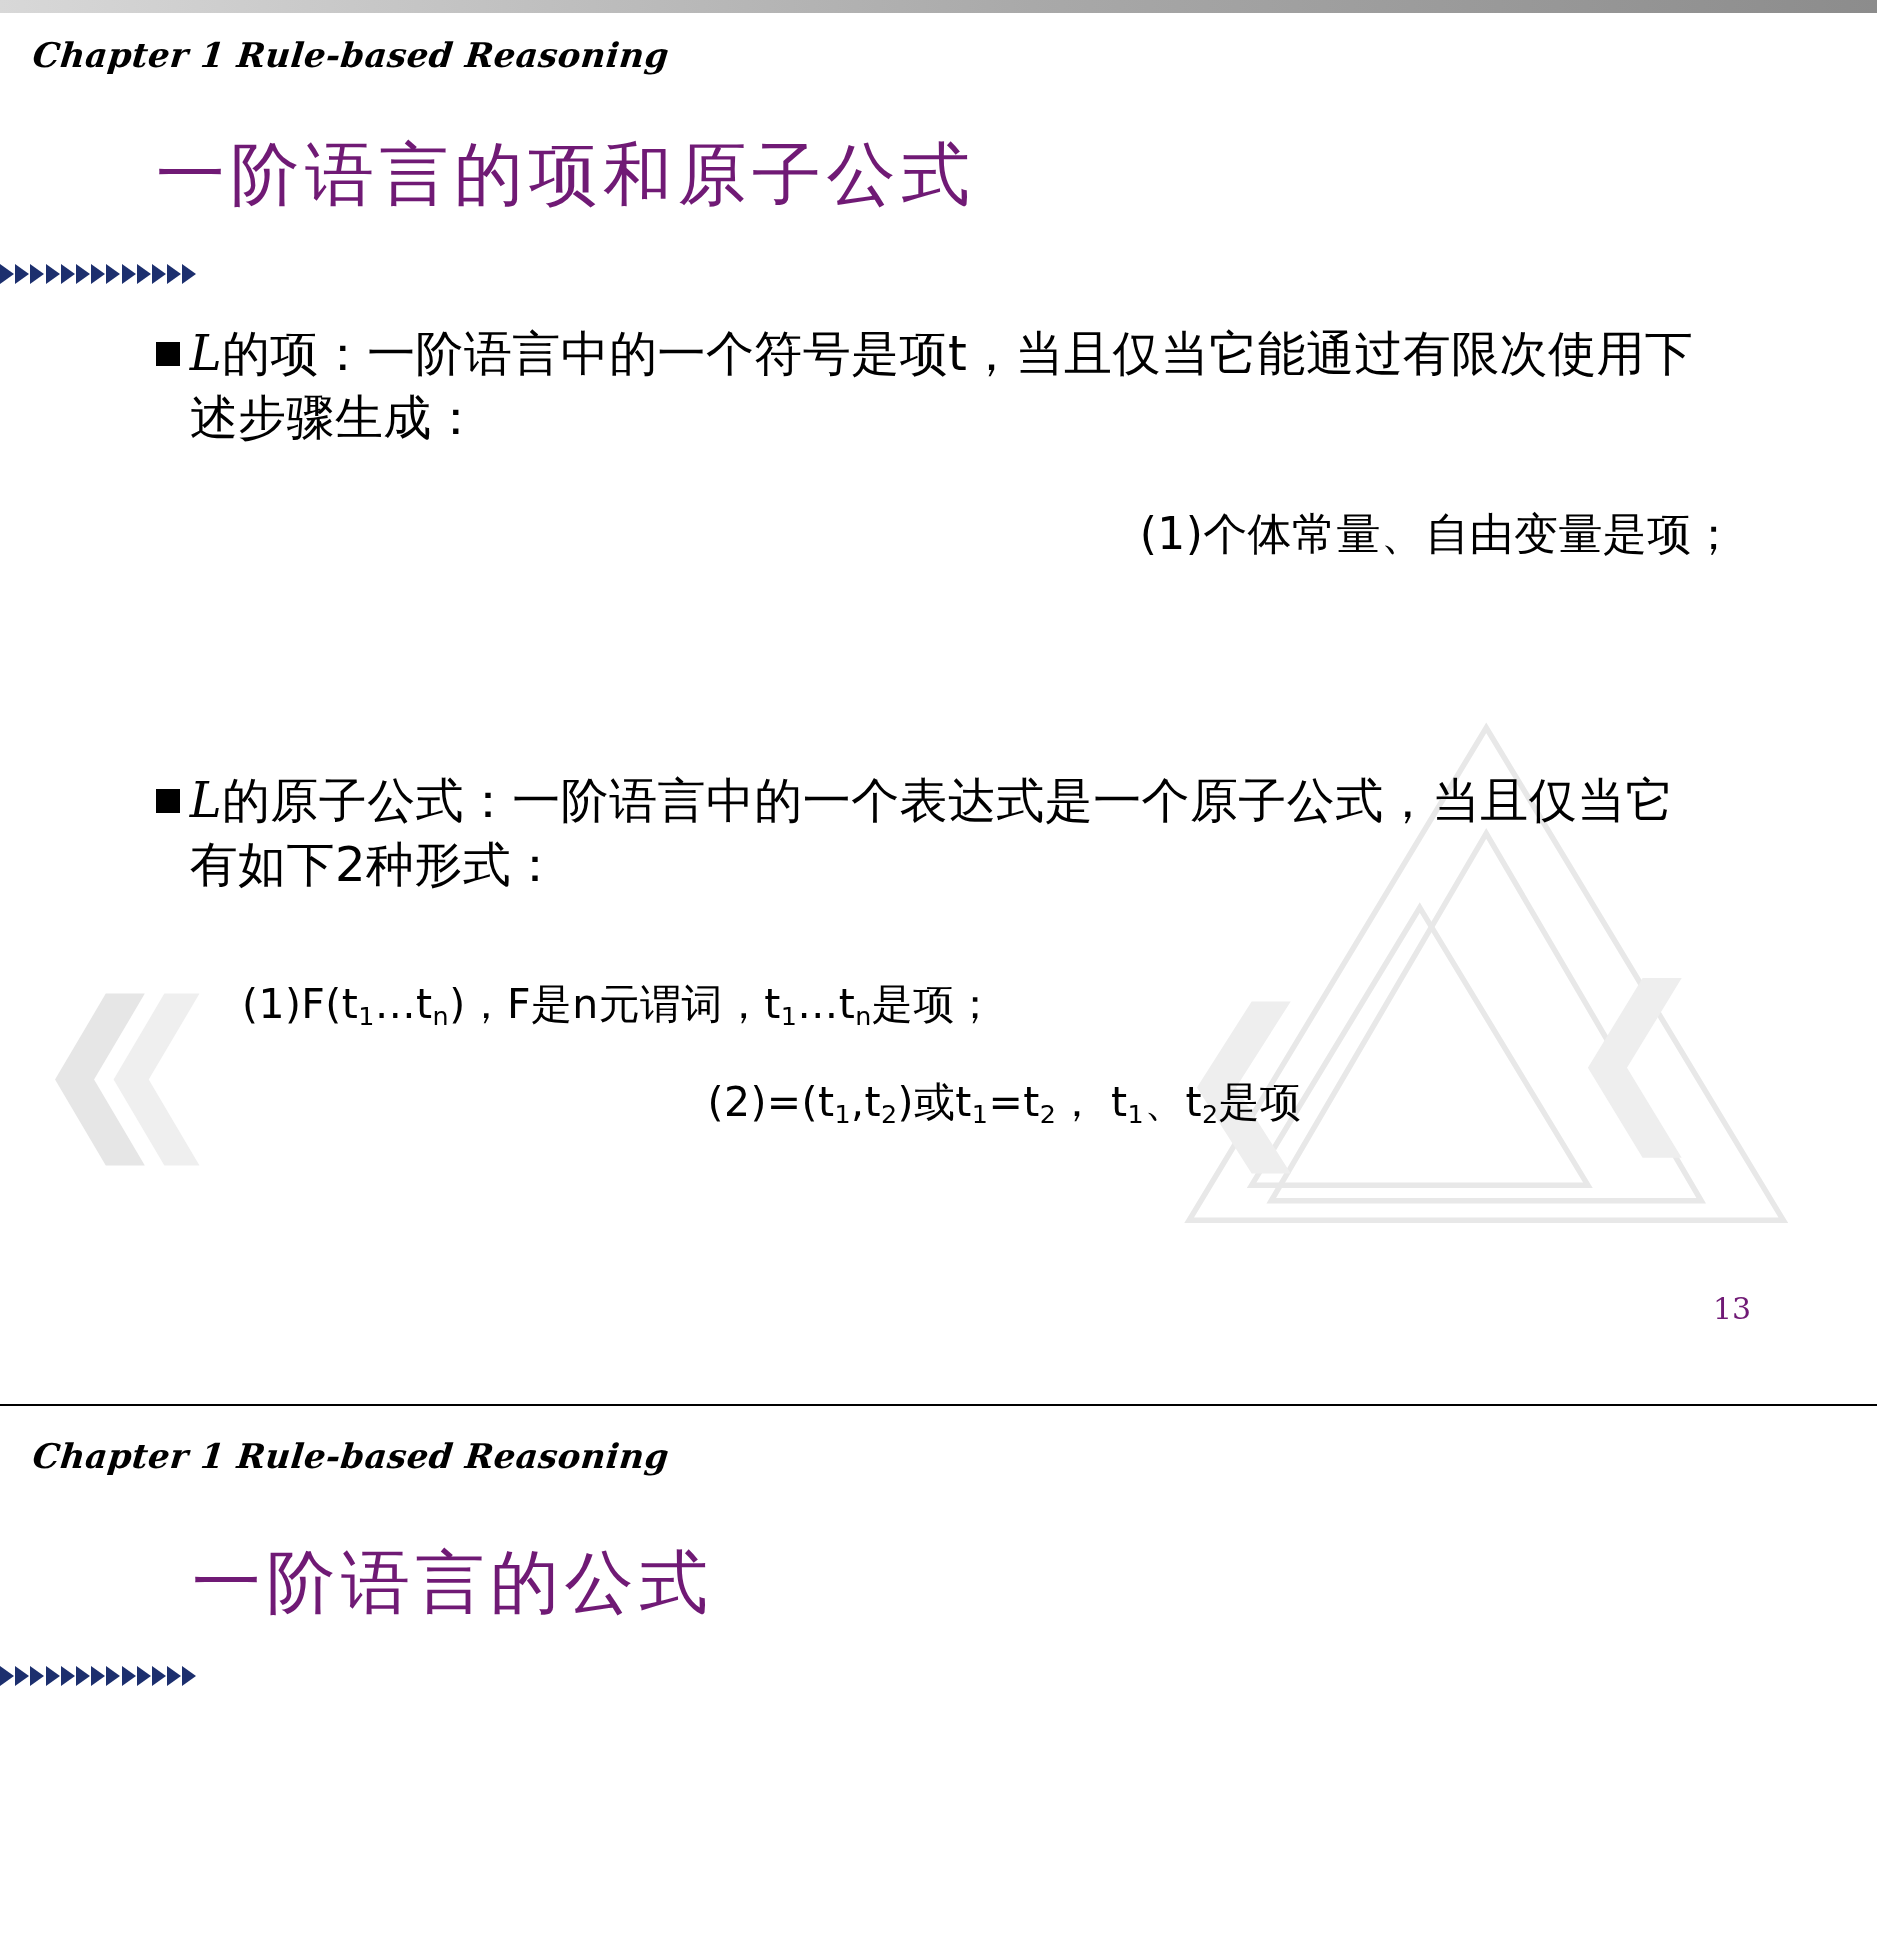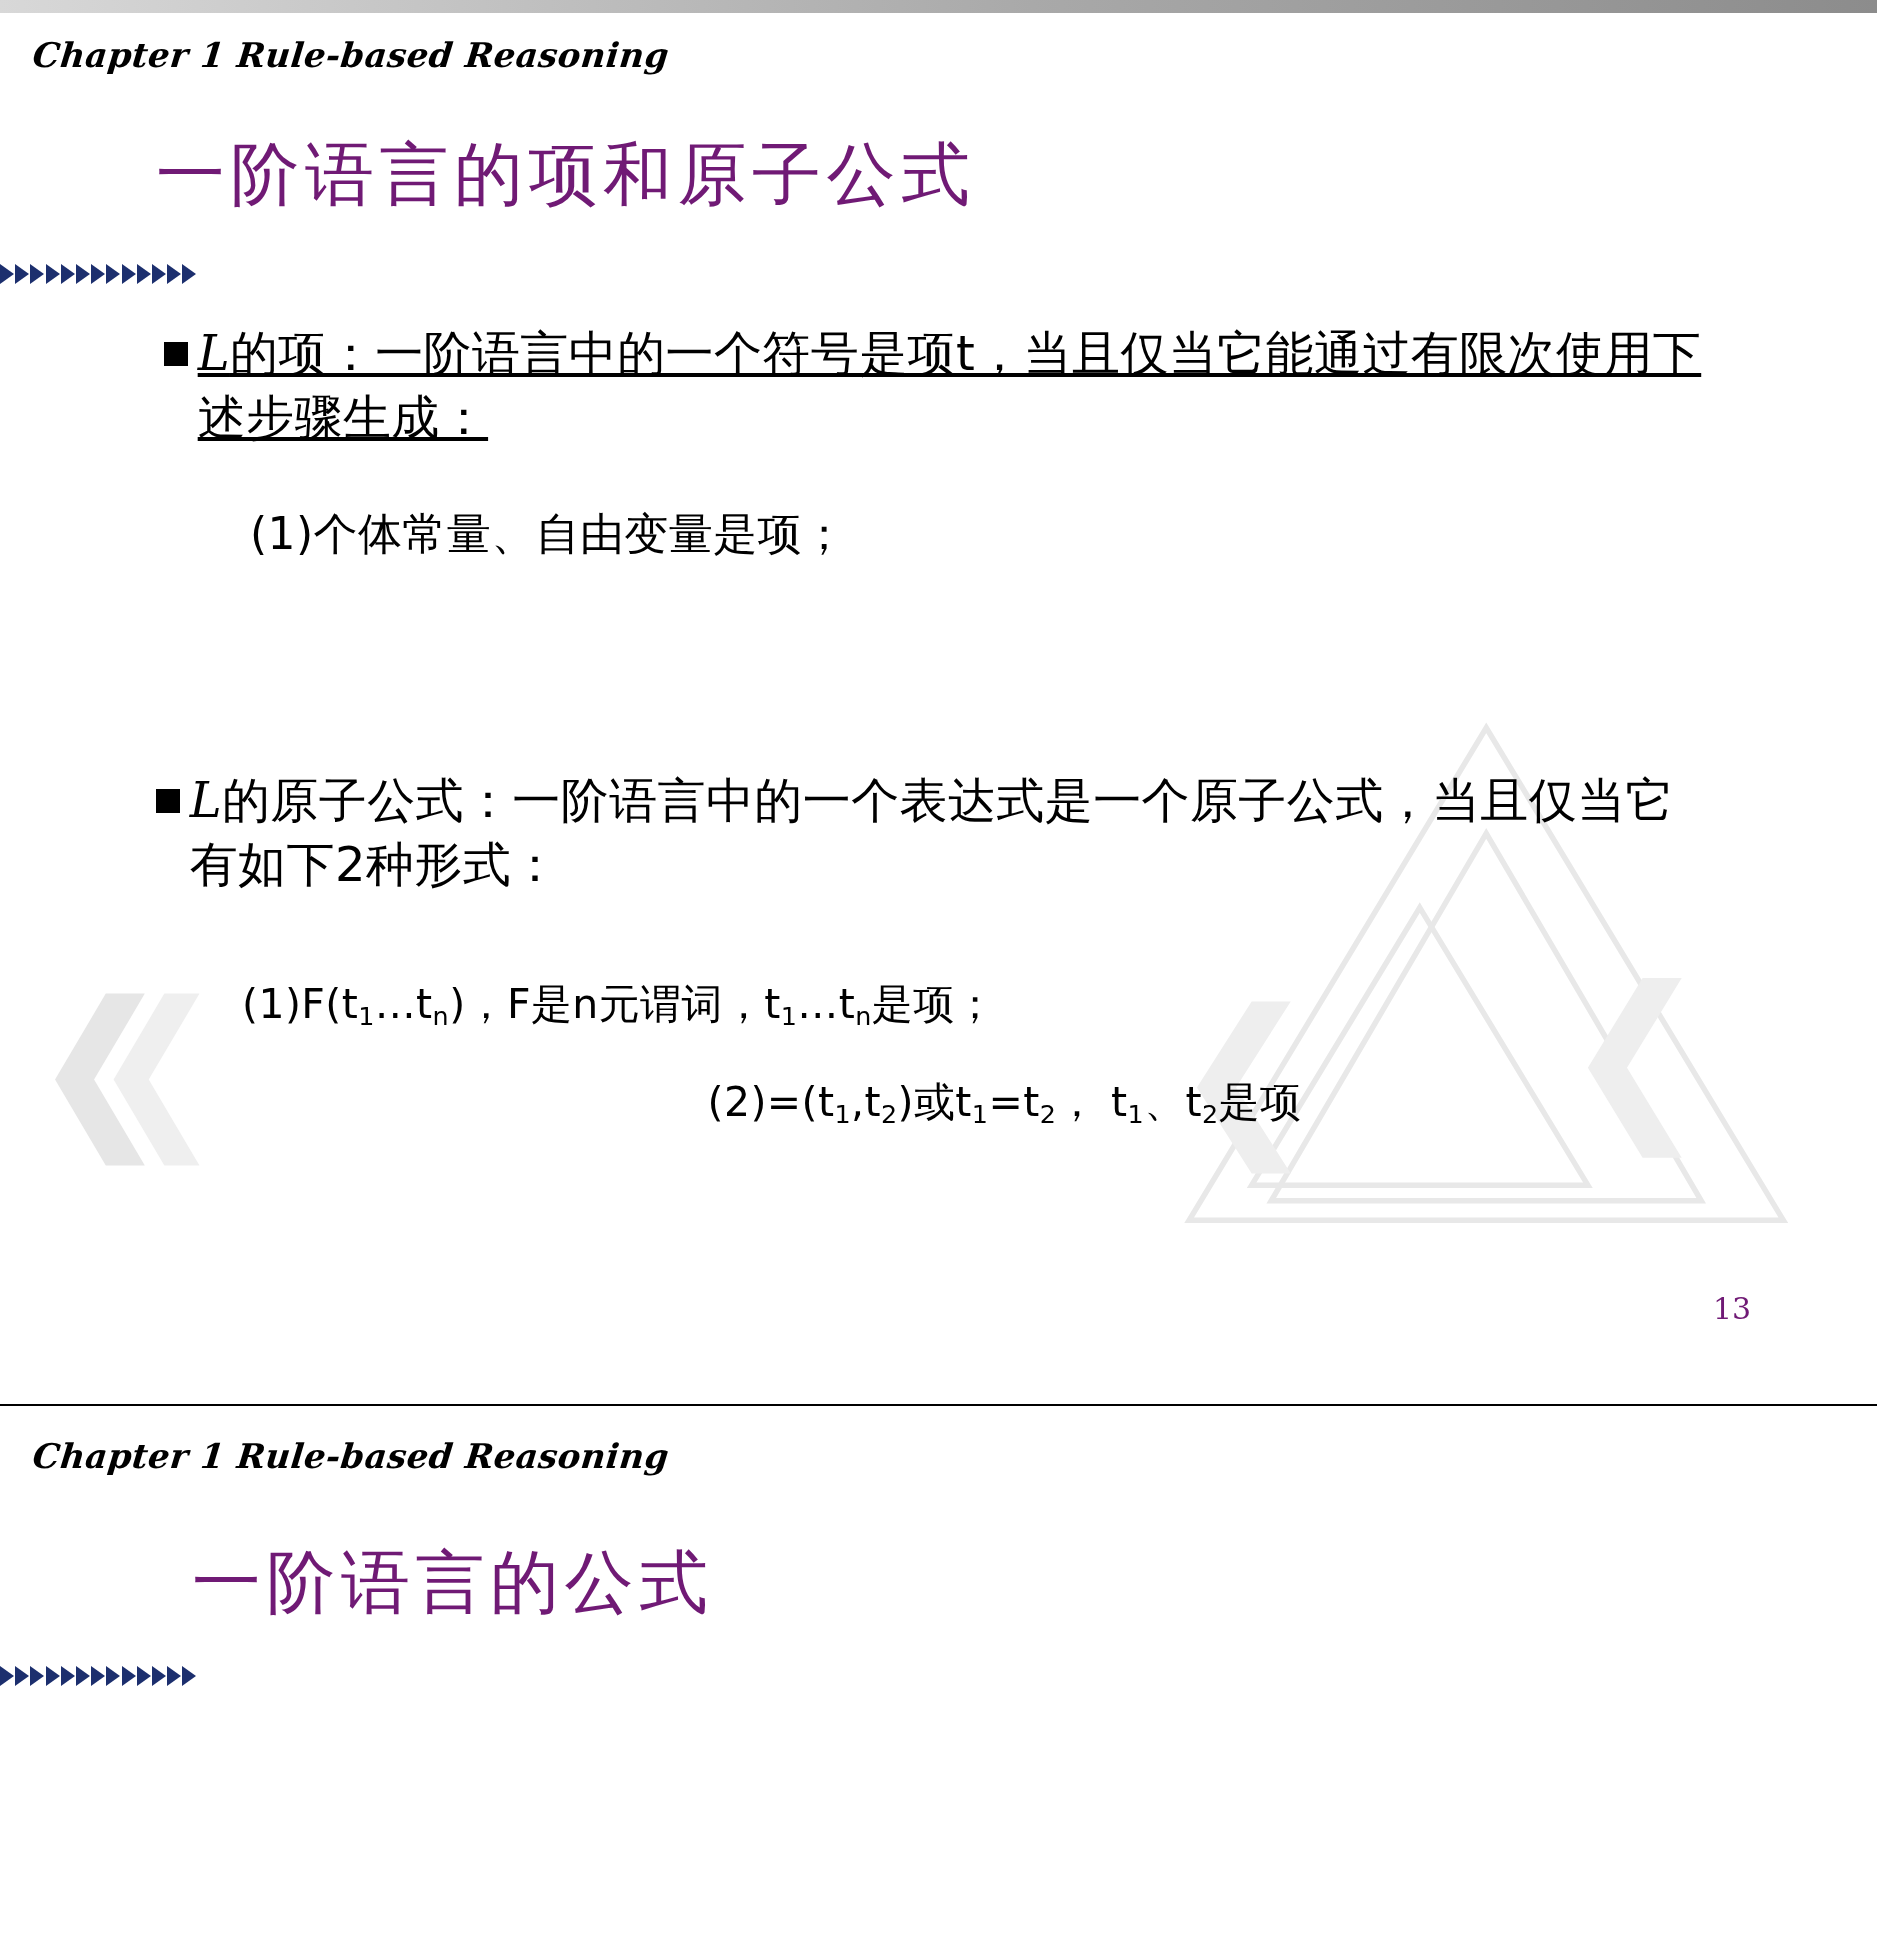--- a/index.html
+++ b/index.html
@@ -122,20 +122,21 @@
   }
   .italic-l {
     font-family: "DejaVu Serif", serif;
     font-style: italic;
   }
   .sub-line {
     font-family: "DejaVu Sans", sans-serif;
     font-size: 44px;
     line-height: 1.38;
     letter-spacing: 0.4px;
+    text-align: right;
   }
   .sub-line-serifnum {
     font-family: "DejaVu Sans", sans-serif;
     font-size: 41px;
     line-height: 1.5;
     letter-spacing: 0.4px;
   }
   sub {
     font-size: 0.62em;
     vertical-align: baseline;
@@ -198,21 +199,21 @@
       <span class="arrow"></span>
       <span class="arrow"></span>
       <span class="arrow"></span>
       <span class="arrow"></span>
       <span class="arrow"></span>
       <span class="arrow"></span>
       <span class="arrow"></span>
       <span class="arrow"></span>
     </div>
 
-    <div class="body-block" style="left:164px; top:321px; width:1560px;text-decoration:underline;">
+    <div class="body-block" style="left:156px; top:321px; width:1560px;">
       <div class="bullet-line">
         <span class="marker-filled"></span>
         <span class="bullet-text"><span class="italic-l">L</span><span>的项：一阶语言中的一个符号是项t，当且仅当它能通过有限次使用下述步骤生成：</span></span>
       </div>
     </div>
 
     <div class="body-block" style="left:250px; top:504px; width:1486px;">
       <div class="sub-line">(1)个体常量、自由变量是项；</div>
     </div>
 

